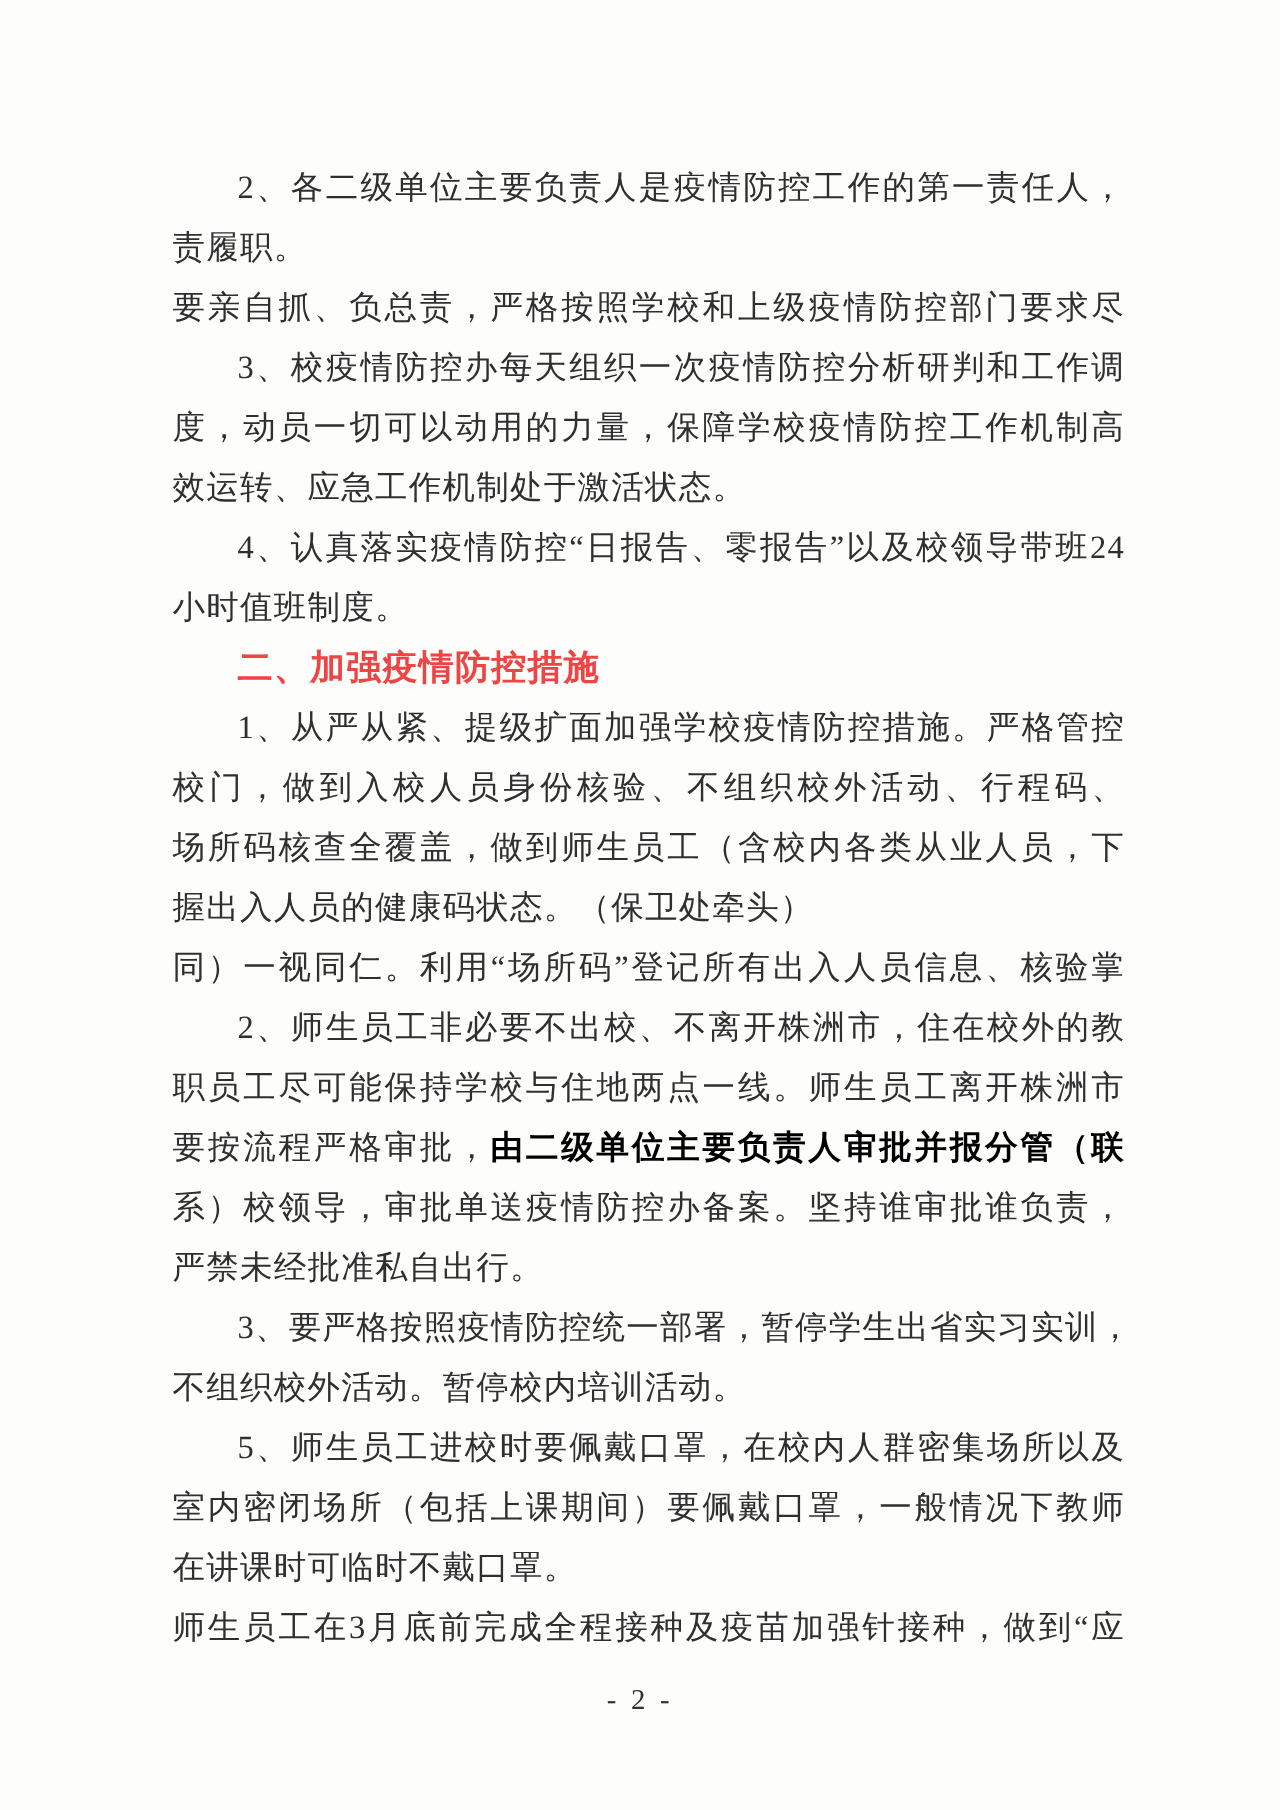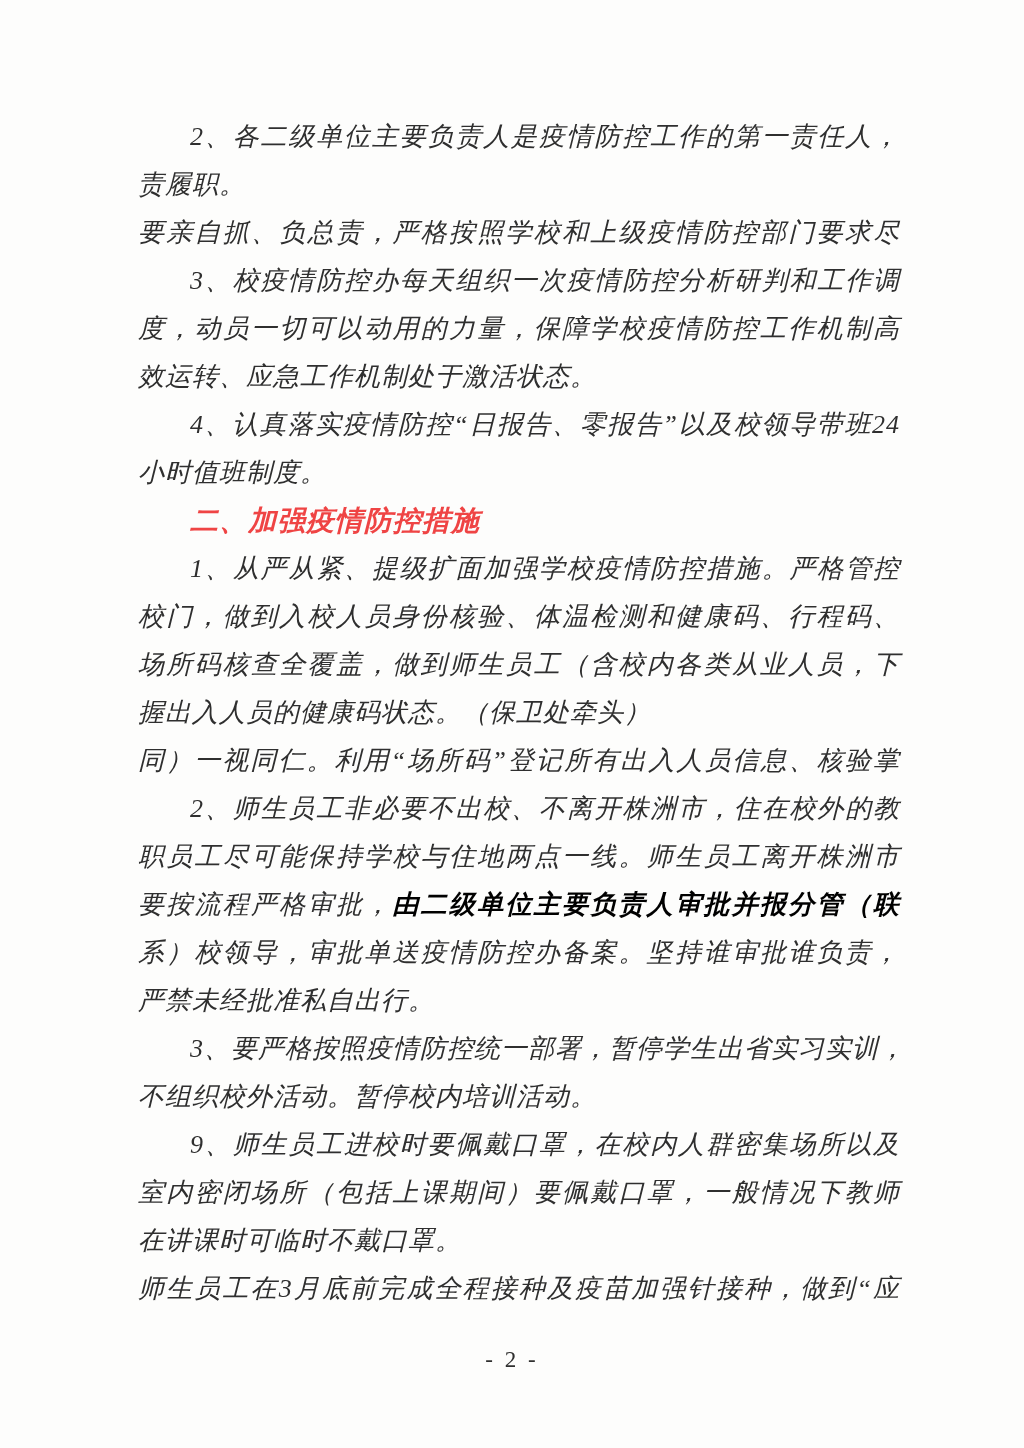--- a/index.html
+++ b/index.html
@@ -13,23 +13,22 @@
     height: 1448px;
     margin: 0 auto;
     background: #fdfdfc;
     overflow: hidden;
     font-family: "Liberation Serif", serif;
     color: #2f2f2f;
   }
   .doc {
     position: absolute;
     left: 138px;
-    top: 113px;
+    top: 126px;
     width: 762px;
-    font-style: italic;
   }
   .ln {
     height: 48px;
     line-height: 48px;
     font-size: 26px;
     letter-spacing: 1px;
     white-space: nowrap;
     text-align: left;
   }
   .ln.just {
@@ -71,31 +70,31 @@
     <div class="ln indent just">2、各二级单位主要负责人是疫情防控工作的第一责任人，</div>
     <div class="ln">责履职。</div>
     <div class="ln just">要亲自抓、负总责，严格按照学校和上级疫情防控部门要求尽</div>
     <div class="ln indent just">3、校疫情防控办每天组织一次疫情防控分析研判和工作调</div>
     <div class="ln just">度，动员一切可以动用的力量，保障学校疫情防控工作机制高</div>
     <div class="ln">效运转、应急工作机制处于激活状态。</div>
     <div class="ln indent just">4、认真落实疫情防控“日报告、零报告”以及校领导带班24</div>
     <div class="ln">小时值班制度。</div>
     <div class="ln indent heading">二、加强疫情防控措施</div>
     <div class="ln indent just">1、从严从紧、提级扩面加强学校疫情防控措施。严格管控</div>
-    <div class="ln just">校门，做到入校人员身份核验、体温检测和健康码、行程码、</div>
+    <div class="ln just">校门，做到入校人员身份核验、不组织校外活动、行程码、</div>
     <div class="ln just">场所码核查全覆盖，做到师生员工（含校内各类从业人员，下</div>
     <div class="ln">握出入人员的健康码状态。（保卫处牵头）</div>
     <div class="ln just">同）一视同仁。利用“场所码”登记所有出入人员信息、核验掌</div>
     <div class="ln indent just">2、师生员工非必要不出校、不离开株洲市，住在校外的教</div>
     <div class="ln just">职员工尽可能保持学校与住地两点一线。师生员工离开株洲市</div>
     <div class="ln just"><span>要按流程严格审批，</span><span class="bold-seg">由二级单位主要负责人审批并报分管（联</span></div>
     <div class="ln just">系）校领导，审批单送疫情防控办备案。坚持谁审批谁负责，</div>
     <div class="ln">严禁未经批准私自出行。</div>
     <div class="ln indent just">3、要严格按照疫情防控统一部署，暂停学生出省实习实训，</div>
     <div class="ln">不组织校外活动。暂停校内培训活动。</div>
-    <div class="ln indent just">9、师生员工进校时要佩戴口罩，在校内人群密集场所以及</div>
+    <div class="ln indent just">5、师生员工进校时要佩戴口罩，在校内人群密集场所以及</div>
     <div class="ln just">室内密闭场所（包括上课期间）要佩戴口罩，一般情况下教师</div>
     <div class="ln">在讲课时可临时不戴口罩。</div>
     <div class="ln just">师生员工在3月底前完成全程接种及疫苗加强针接种，做到“应</div>
   </div>
 
   <div class="footer">- 2 -</div>
 </div>
 
 </body></html>

